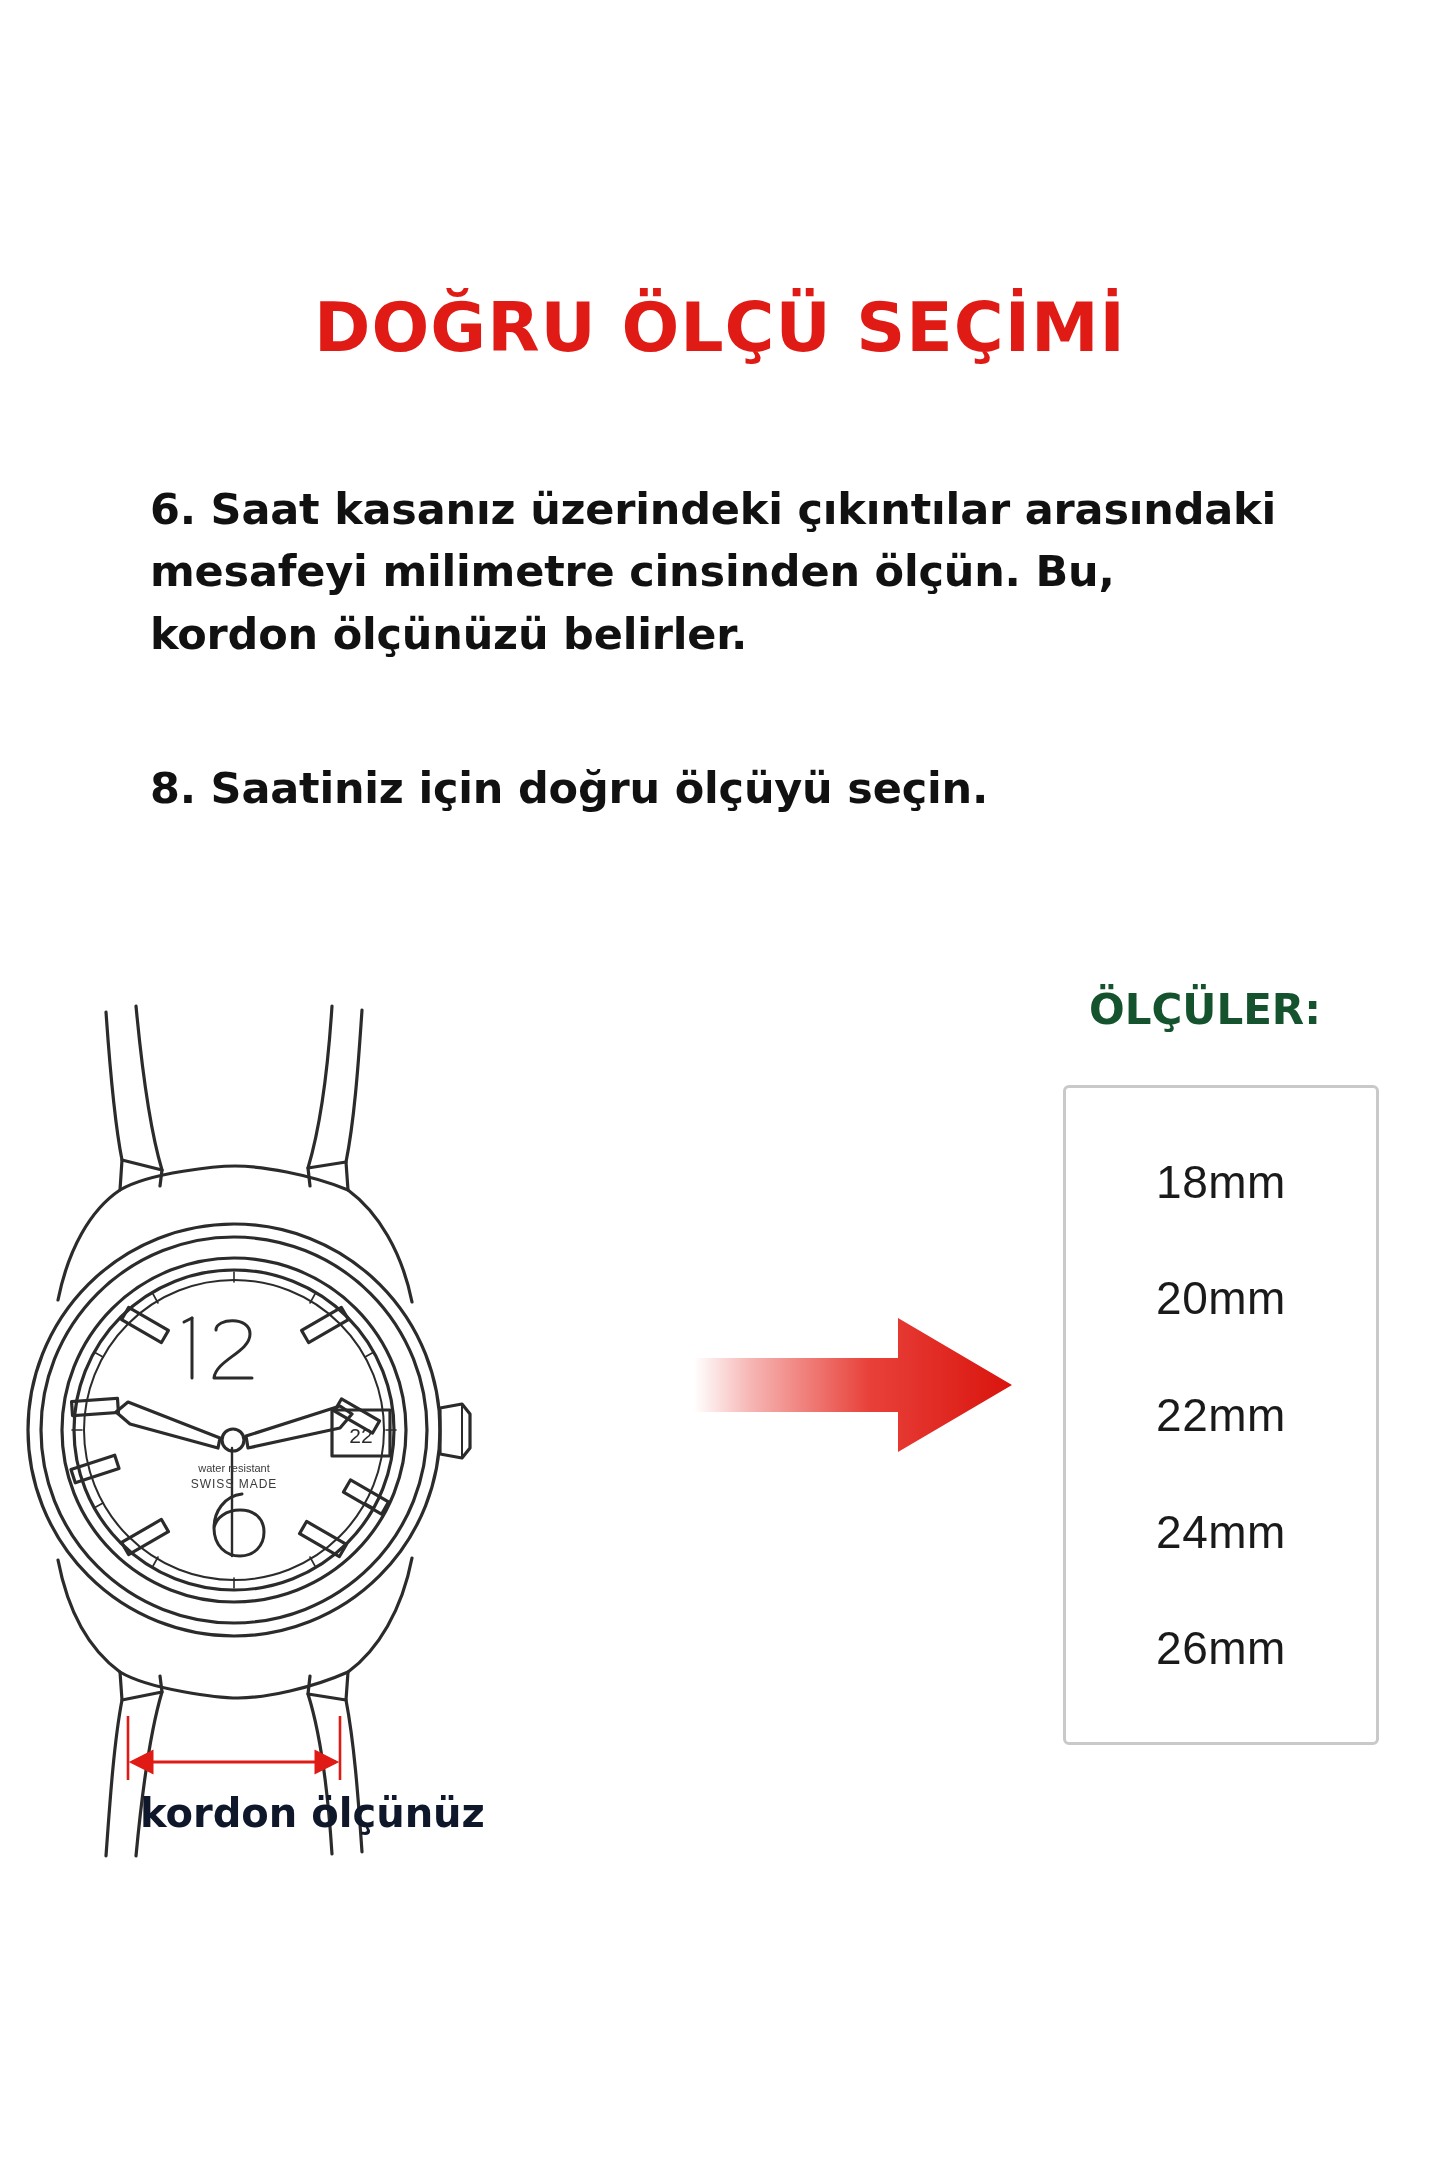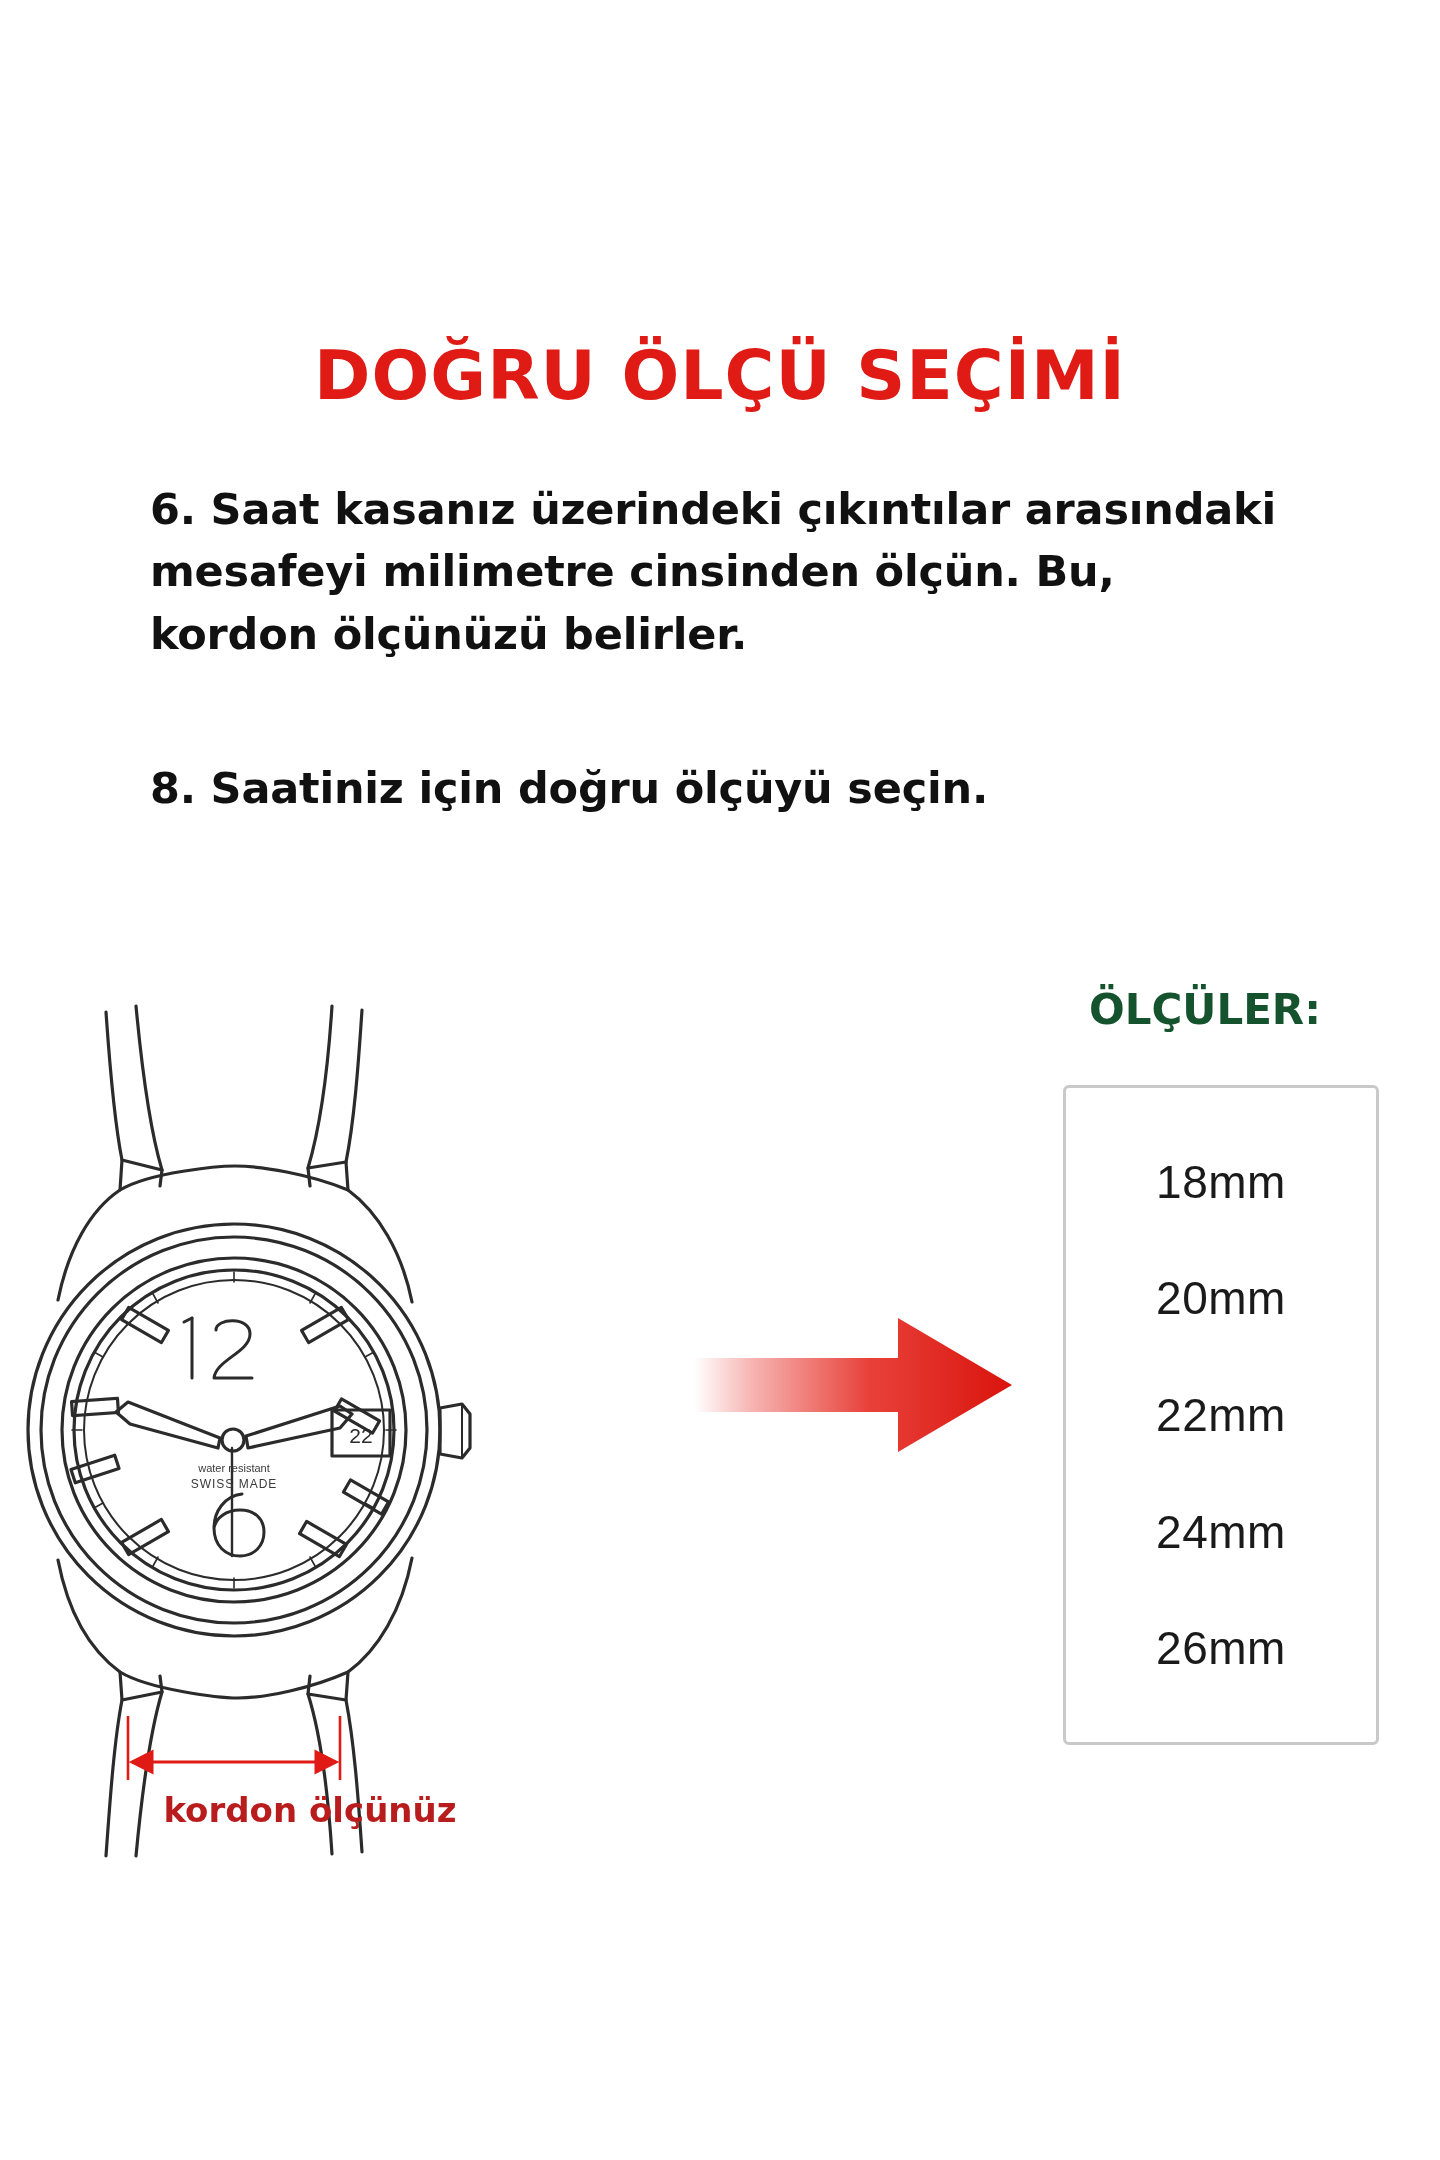--- a/index.html
+++ b/index.html
@@ -27,21 +27,20 @@
     left: 0;
     width: 1440px;
     text-align: center;
     color: #e01b15;
     font-family: "DejaVu Sans", sans-serif;
     font-weight: 700;
     font-size: 68px;
     letter-spacing: 1px;
     line-height: 1.05;
     white-space: nowrap;
-    margin-top: 48px;
   }
 
   
   .instructions {
     position: absolute;
     top: 478px;
     left: 150px;
     width: 1140px;
   }
   .para {
@@ -66,24 +65,24 @@
   }
   .watch-wrap svg {
     display: block;
   }
   .dim-label {
     position: absolute;
     left: 140px;
     top: 1790px;
     width: 340px;
     text-align: center;
-    color: #b91c1c;
-    font-family: "DejaVu Sans", sans-serif;
-    font-weight: 700;
-    font-size: 34px;
+    color: #0f172a;
+    font-family: "DejaVu Sans", sans-serif;
+    font-weight: 700;
+    font-size: 40px;
     white-space: nowrap;
   }
 
   
   .arrow-wrap {
     position: absolute;
     left: 690px;
     top: 1310px;
     width: 330px;
     height: 150px;

